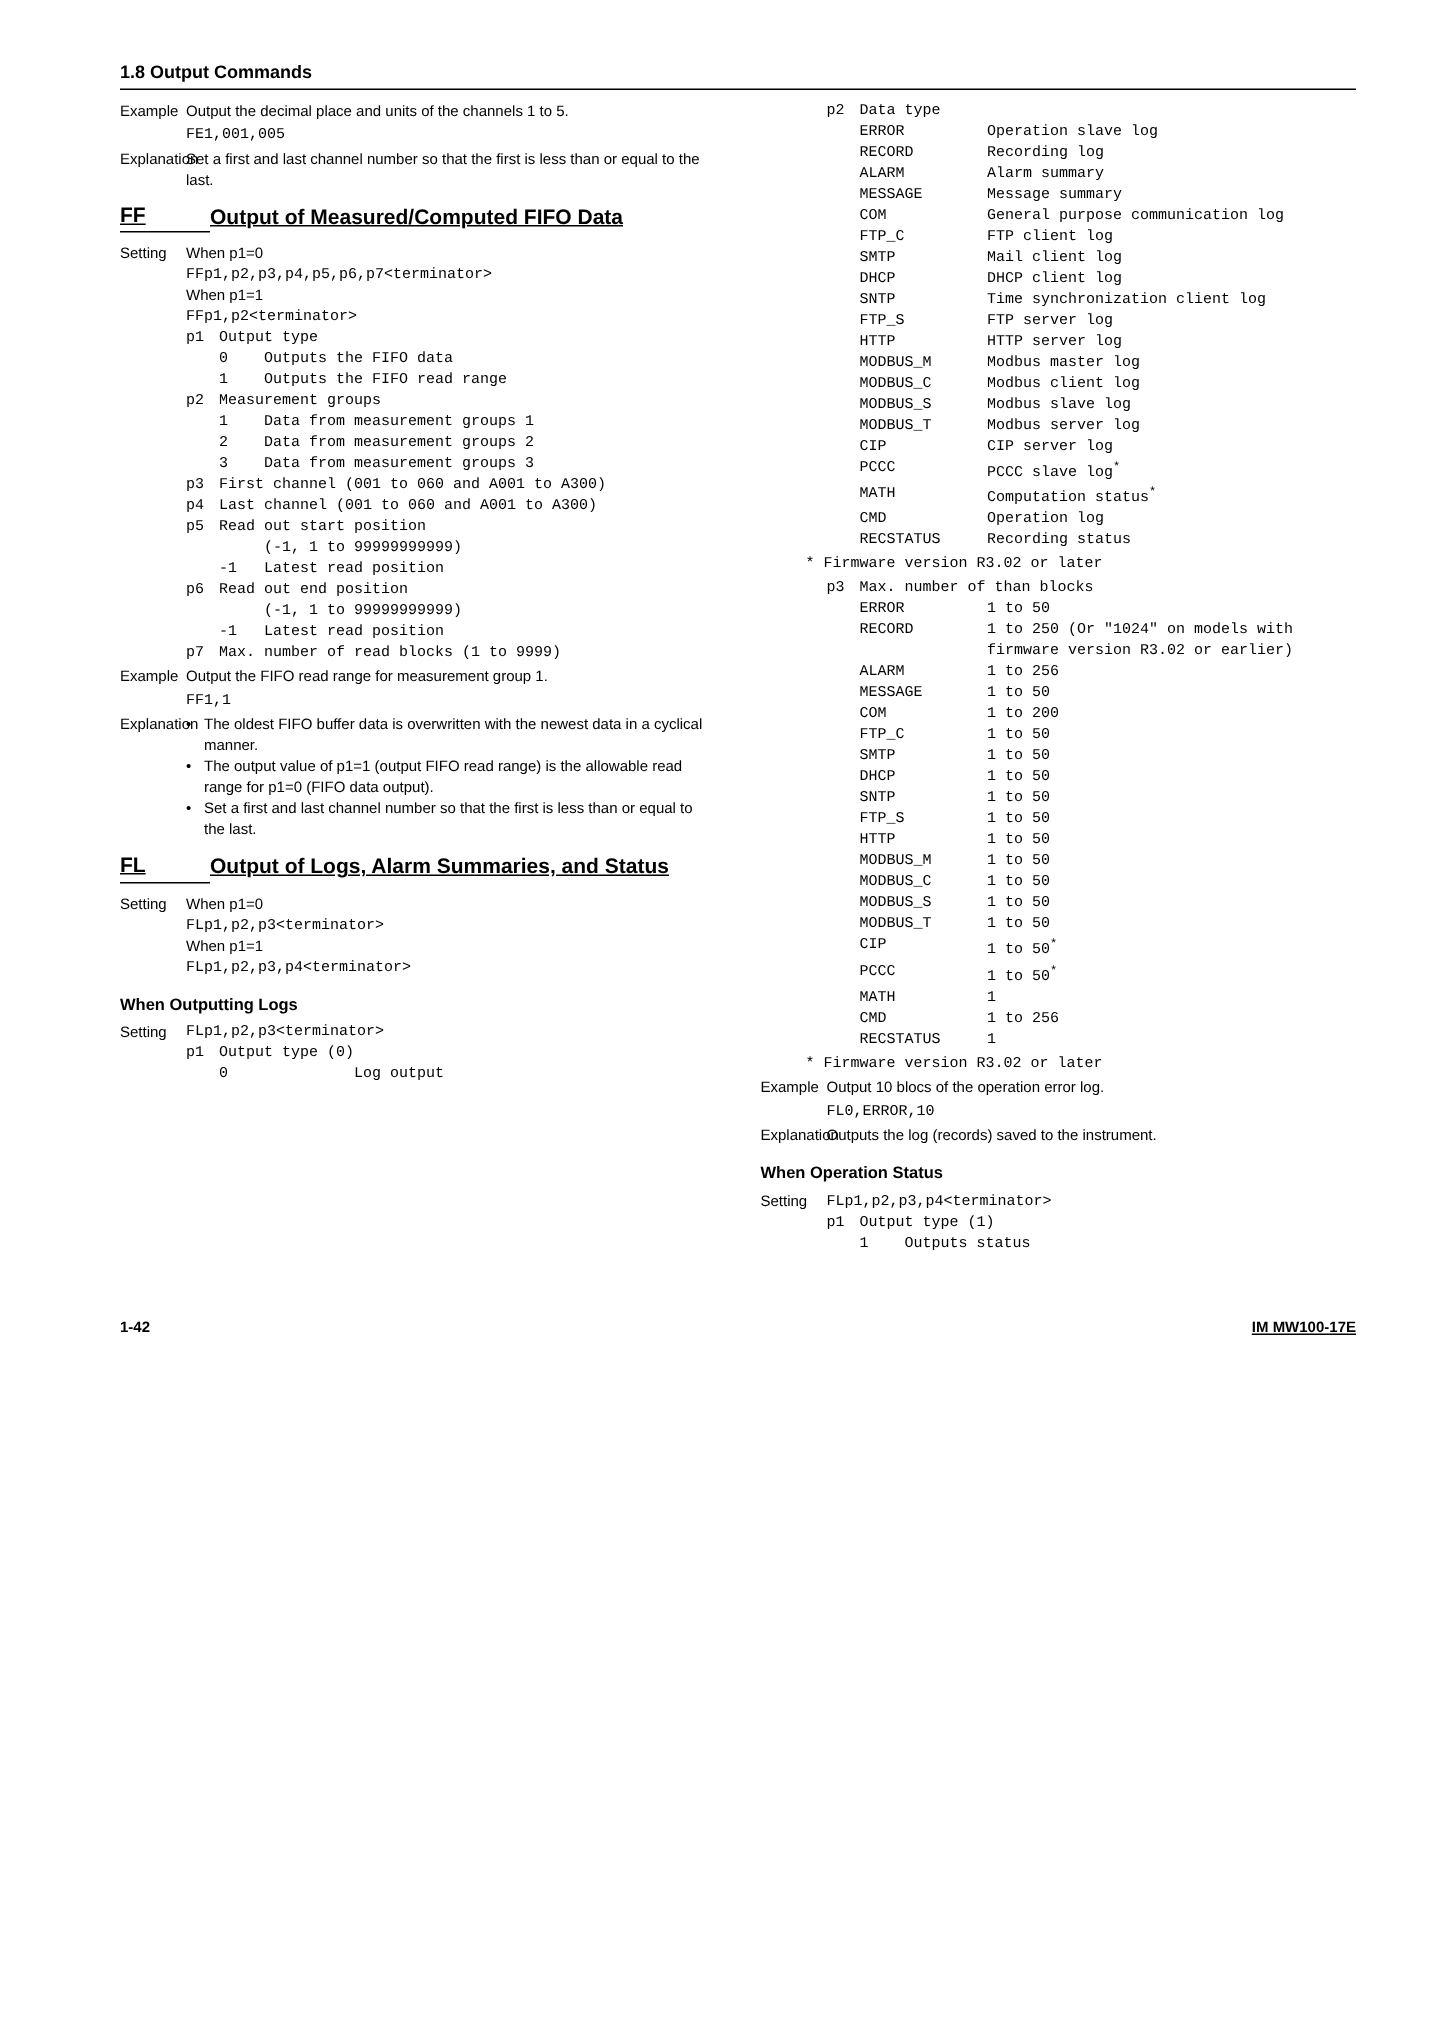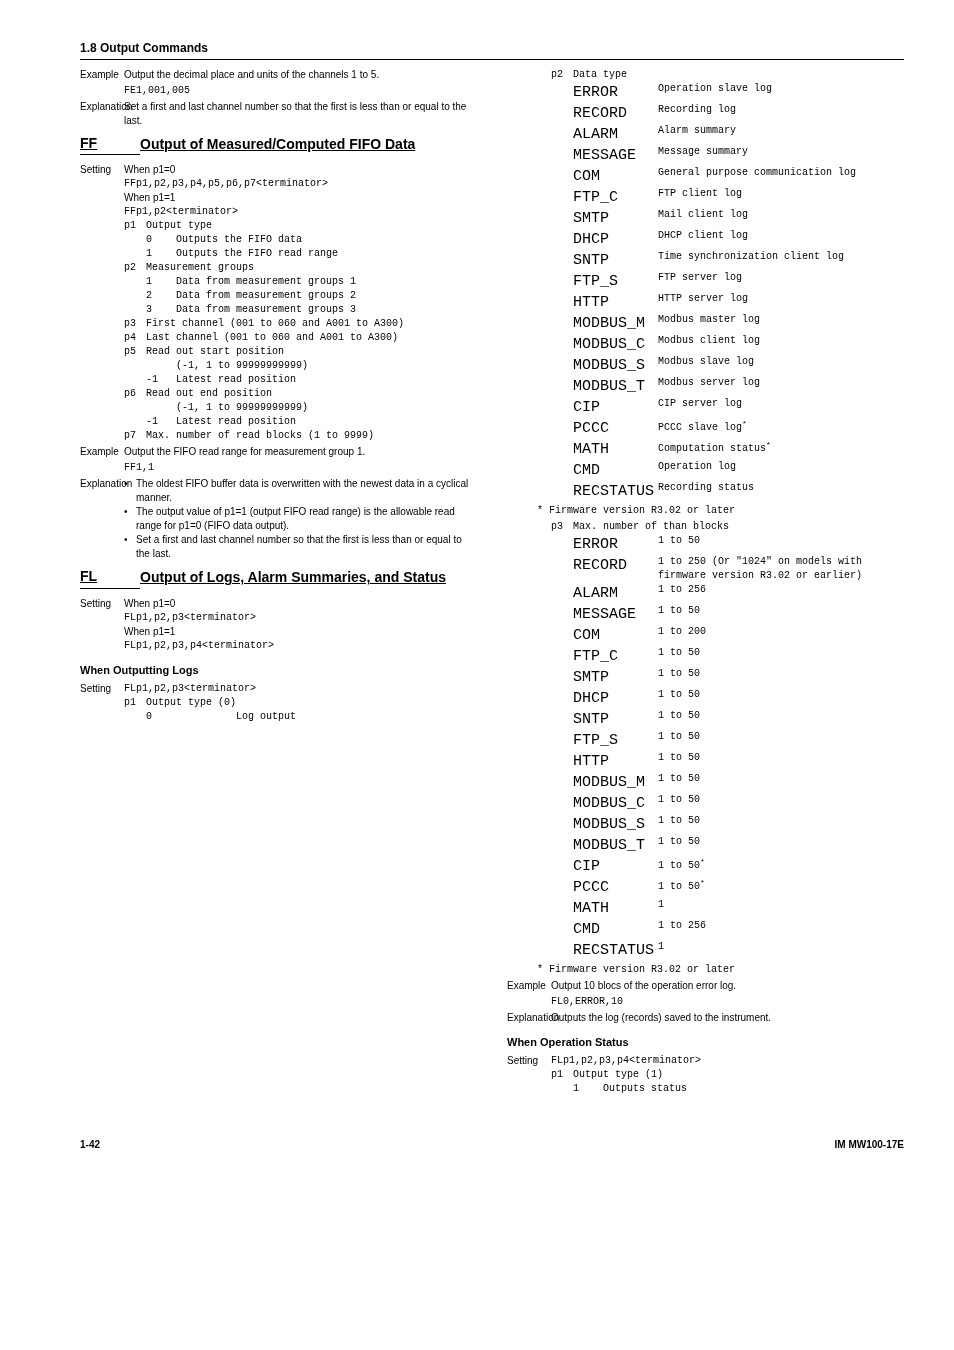--- a/index.html
+++ b/index.html
@@ -58,33 +58,33 @@
     margin-top: 10px;
     margin-bottom: 4px;
   }
   .p-item { display: flex; }
   .p-key { width: 22px; flex-shrink: 0; }
   .p-desc { flex: 1; }
   .v-item { display: flex; padding-left: 22px; }
   .v-key { width: 30px; flex-shrink: 0; }
   .v-desc { flex: 1; }
   .kv-item { display: flex; padding-left: 22px; }
-  .kv-key { width: 85px; flex-shrink: 0; font-family: "Courier New", monospace; font-size: 15px; }
+  .kv-key { width: 85px; flex-shrink: 0; font-family: "Courier New", monospace; font-size: 10px; }
   .kv-val { flex: 1; font-family: "Courier New", monospace; font-size: 10px; }
   .bullet-row { display: flex; }
   .bullet-dot { width: 12px; flex-shrink: 0; }
   .footnote { font-family: "Courier New", monospace; font-size: 10px; padding-left: 30px; margin: 2px 0; }
   .footer {
     display: flex;
     justify-content: space-between;
     margin-top: 40px;
     font-size: 10px;
   }
   .footer-left { font-weight: bold; }
-  .footer-right { font-weight: bold; }
+  .footer-right { font-weight: bold; text-decoration: underline; }
   sup { font-size: 8px; }
 </style>
 </head>
 <body>
 
 <div class="section-header">1.8  Output Commands</div>
 
 <div class="columns">
 
 <div class="col">

